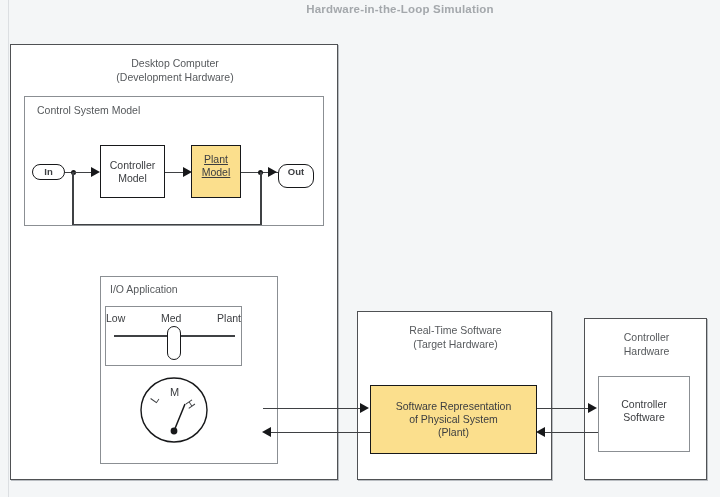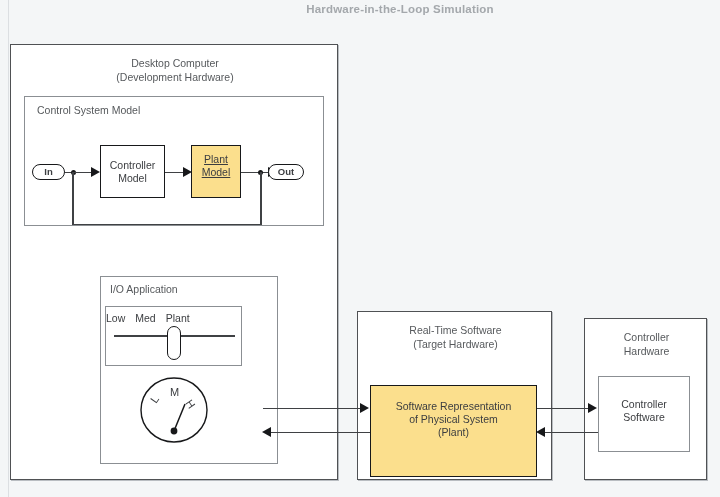--- a/index.html
+++ b/index.html
@@ -113,21 +113,21 @@
   .slider-panel {
     position: absolute;
     box-sizing: border-box;
     background: #fff;
     border: 1.5px solid #8b8f93;
   }
   .slider-labels {
     position: absolute;
     top: 5px; left: 0; width: 100%;
     display: flex;
-    justify-content: flex-start;
+    justify-content: space-between;
     gap: 10px;
     font-size: 10.5px;
     color: #3b3d40;
   }
   .slider-track {
     position: absolute;
     height: 2px;
     background: #3f4144;
   }
   .slider-thumb {
@@ -180,21 +180,21 @@
 
   <div class="box yellow" style="left:191px;top:145px;width:50px;height:53px;">
     <div class="blk-label" style="top:7px;text-decoration:underline;">Plant
 Model</div>
   </div>
 
   <div class="wire wire-h" style="left:241px;top:171.5px;width:37px;"></div>
   <div class="dot" style="left:258px;top:169.5px;"></div>
   <div class="arrowhead arrow-right" style="left:268px;top:167px;"></div>
 
-  <div class="port" style="left:268px;top:164px;width:36px;height:16px;">Out</div>
+  <div class="port" style="left:278px;top:164px;width:36px;height:24px;">Out</div>
 
   <div class="wire wire-v" style="left:260px;top:172px;height:53px;"></div>
   <div class="wire wire-h" style="left:72px;top:223.5px;width:189px;"></div>
   <div class="wire wire-v" style="left:72px;top:172px;height:53px;"></div>
 
   <div class="box inner-box" style="left:100px;top:276px;width:178px;height:188px;">
     <div class="corner-label" style="left:9px;top:6px;">I/O Application</div>
   </div>
 
   <div class="slider-panel" style="left:105px;top:306px;width:137px;height:60px;">
@@ -216,21 +216,21 @@
       <line x1="35" y1="56" x2="46" y2="29" stroke="#17181a" stroke-width="1.5"></line>
       <circle cx="35" cy="56" r="3.4" fill="#17181a"></circle>
     </svg>
   </div>
 
   <div class="box outer-box" style="left:357px;top:311px;width:195px;height:169px;">
     <div class="box-title" style="left:0;top:11px;width:195px;">Real-Time Software
 (Target Hardware)</div>
   </div>
 
-  <div class="box yellow" style="left:370px;top:385px;width:167px;height:92px;padding-left:16px;">
+  <div class="box yellow" style="left:370px;top:385px;width:167px;height:69px;padding-left:16px;">
     <div class="blk-label" style="top:14px;">Software Representation
 of Physical System
 (Plant)</div>
   </div>
 
   <div class="wire wire-h" style="left:263px;top:407.5px;width:98px;"></div>
   <div class="arrowhead arrow-right" style="left:360px;top:403px;"></div>
 
   <div class="wire wire-h" style="left:271px;top:431.5px;width:99px;"></div>
   <div class="arrowhead arrow-left" style="left:262px;top:427px;"></div>

